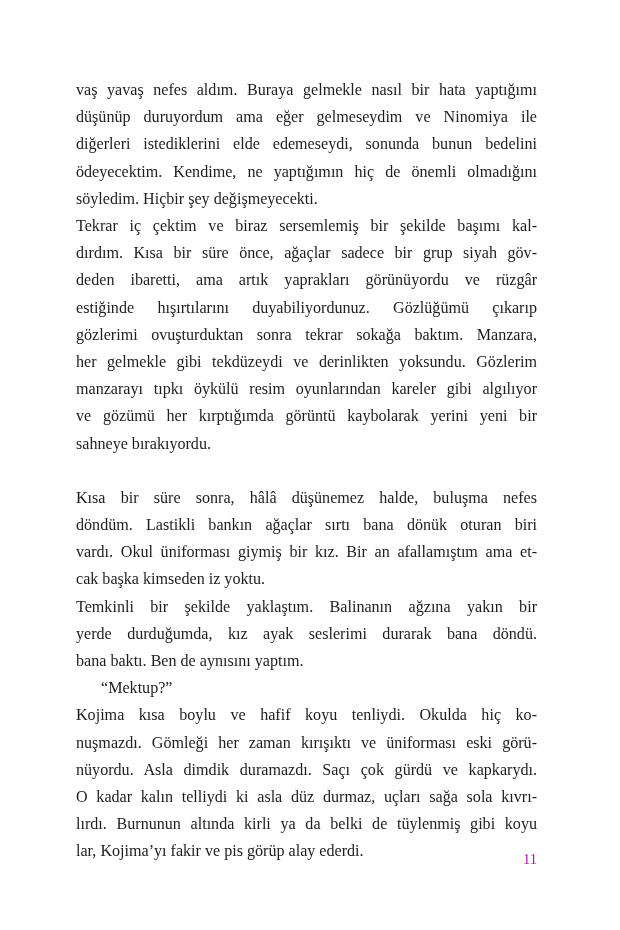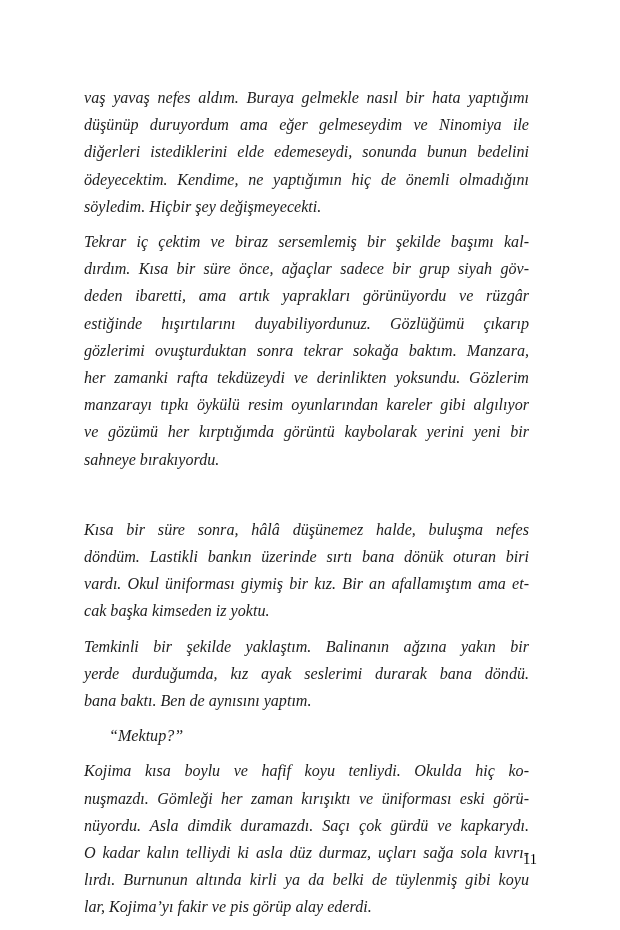--- a/index.html
+++ b/index.html
@@ -23,27 +23,26 @@
     height: 930px;
     background: #ffffff;
   }
   .text-block {
     position: absolute;
     left: 76px;
     top: 76px;
     width: 461px;
   }
   .para {
-    margin: 8px;
+    margin: 0;
     font-size: 16.1px;
     line-height: 27.2px;
     text-align: justify;
     text-justify: inter-word;
     color: #1d1d1d;
-    font-style: italic;
     -webkit-font-smoothing: antialiased;
   }
   
   .line {
     display: block;
     white-space: nowrap;
   }
   .line.j {
     text-align: justify;
     text-align-last: justify;
@@ -65,21 +64,21 @@
     height: 27px;
   }
   .page-number {
     position: absolute;
     left: 0;
     top: 851px;
     width: 537px;
     text-align: right;
     font-family: "Liberation Serif", "DejaVu Serif", serif;
     font-size: 14.5px;
-    color: #000000;
+    color: #a21caf;
   }
 </style>
 </head>
 <body>
 
 <div class="page">
 
   <div class="text-block">
 
     <p class="para">
@@ -89,31 +88,31 @@
       <span class="line j"><span>ödeyecektim. Kendime, ne yaptığımın hiç de önemli olmadığını</span></span>
       <span class="line last"><span>söyledim. Hiçbir şey değişmeyecekti.</span></span>
     </p>
 
     <p class="para">
       <span class="line j"><span class="indent"></span><span>Tekrar iç çektim ve biraz sersemlemiş bir şekilde başımı kal-</span></span>
       <span class="line j"><span>dırdım. Kısa bir süre önce, ağaçlar sadece bir grup siyah göv-</span></span>
       <span class="line j"><span>deden ibaretti, ama artık yaprakları görünüyordu ve rüzgâr</span></span>
       <span class="line j"><span>estiğinde hışırtılarını duyabiliyordunuz. Gözlüğümü çıkarıp</span></span>
       <span class="line j"><span>gözlerimi ovuşturduktan sonra tekrar sokağa baktım. Manzara,</span></span>
-      <span class="line j"><span>her zamanki rafta tekdüzeydi ve derinlikten yoksundu. Gözlerim</span></span>
+      <span class="line j"><span>her gelmekle gibi tekdüzeydi ve derinlikten yoksundu. Gözlerim</span></span>
       <span class="line j"><span>manzarayı tıpkı öykülü resim oyunlarından kareler gibi algılıyor</span></span>
       <span class="line j"><span>ve gözümü her kırptığımda görüntü kaybolarak yerini yeni bir</span></span>
       <span class="line last"><span>sahneye bırakıyordu.</span></span>
     </p>
 
     <div class="section-gap"></div>
 
     <p class="para">
       <span class="line j"><span class="indent"></span><span>Kısa bir süre sonra, hâlâ düşünemez halde, buluşma nefes</span></span>
-      <span class="line j"><span>döndüm. Lastikli bankın üzerinde sırtı bana dönük oturan biri</span></span>
+      <span class="line j"><span>döndüm. Lastikli bankın ağaçlar sırtı bana dönük oturan biri</span></span>
       <span class="line j"><span>vardı. Okul üniforması giymiş bir kız. Bir an afallamıştım ama et-</span></span>
       <span class="line last"><span>cak başka kimseden iz yoktu.</span></span>
     </p>
 
     <p class="para">
       <span class="line j"><span class="indent"></span><span>Temkinli bir şekilde yaklaştım. Balinanın ağzına yakın bir</span></span>
       <span class="line j"><span>yerde durduğumda, kız ayak seslerimi durarak bana döndü.</span></span>
       <span class="line last"><span>bana baktı. Ben de aynısını yaptım.</span></span>
     </p>
 

